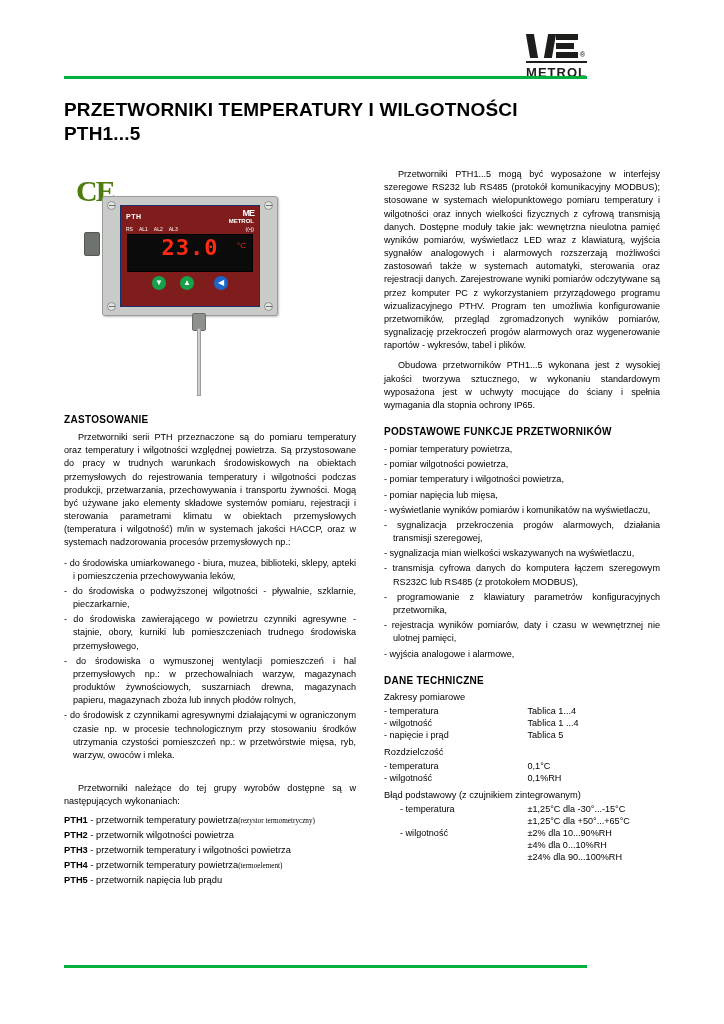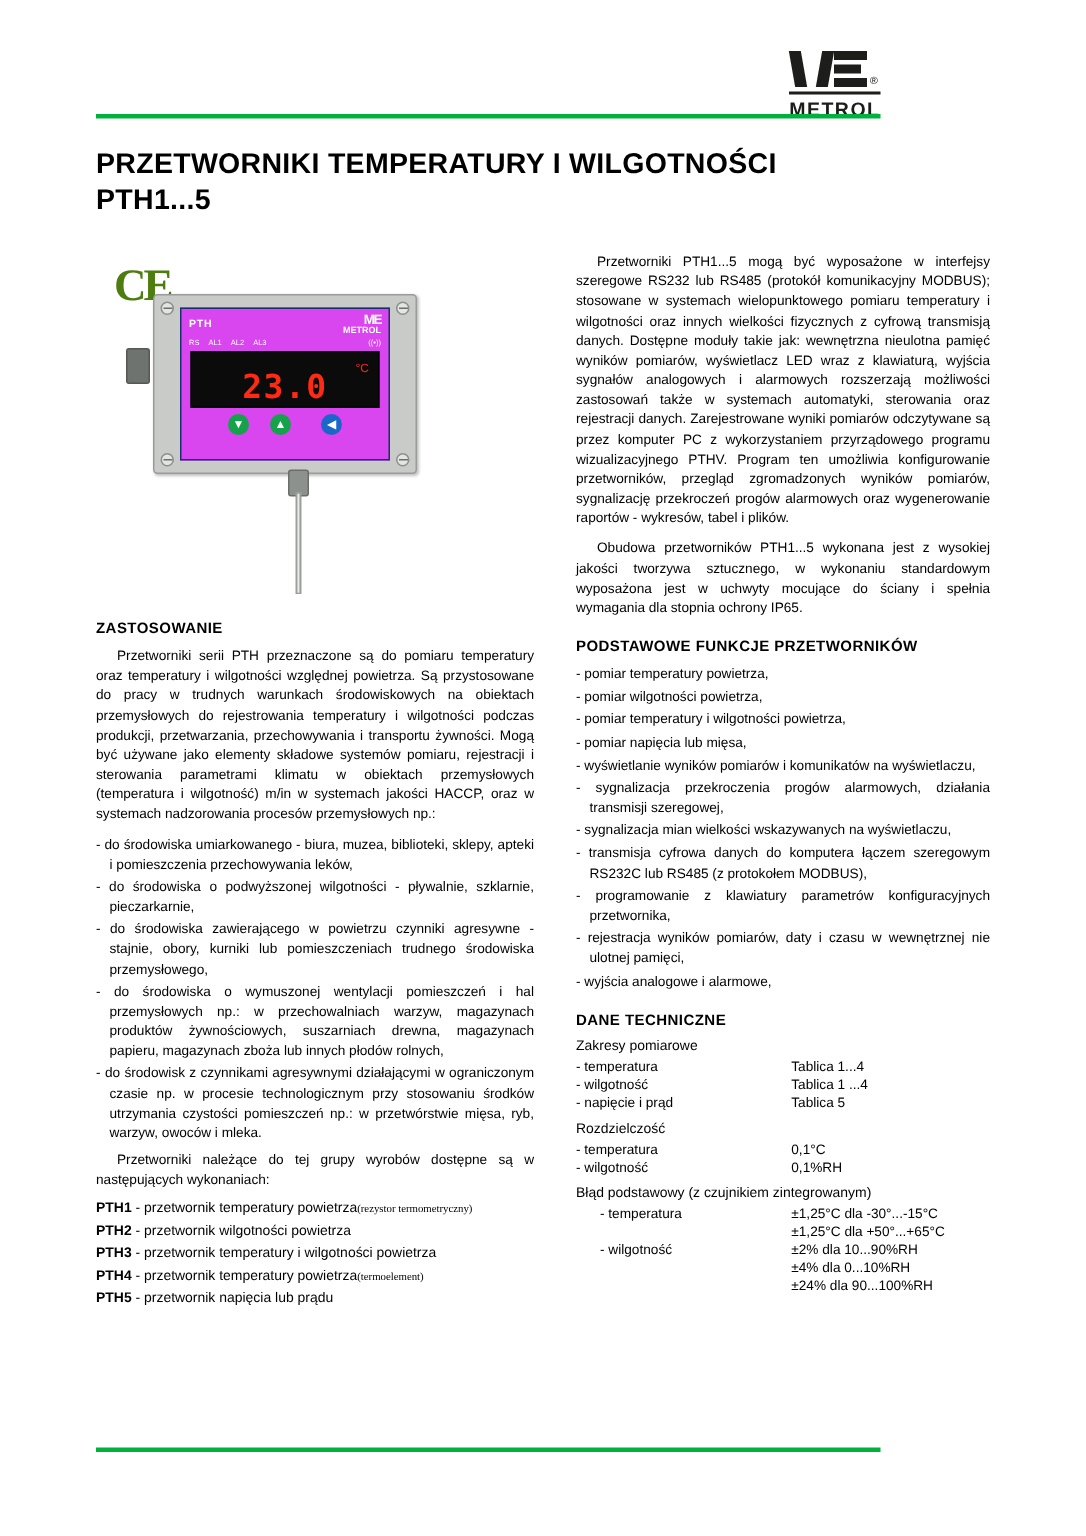--- a/index.html
+++ b/index.html
@@ -64,32 +64,32 @@
     background:#c9cbc8; border:1px solid #9a9c99; border-radius:3px;
     box-shadow: 1px 1px 2px rgba(0,0,0,.25);
   }
   .screw { position:absolute; width:9px; height:9px; border-radius:50%;
     background:#e3e5e2; border:1px solid #8d8f8c; }
   .screw:after{ content:""; position:absolute; left:1px; top:3px; width:6px; height:1px; background:#6d6f6c; }
   .screw.tl{ left:4px; top:4px; } .screw.tr{ right:4px; top:4px; }
   .screw.bl{ left:4px; bottom:4px; } .screw.br{ right:4px; bottom:4px; }
   .panel {
     position:absolute; left:17px; top:8px; right:17px; bottom:8px;
-    background:#d946ef; border:1px solid #16306e;
+    background:#7f1d1d; border:1px solid #16306e;
   }
   .panel-top { display:flex; justify-content:space-between; align-items:center; padding:3px 5px 0 5px;}
   .panel-pth { color:#fff; font-size:7px; font-weight:bold; letter-spacing:.5px;}
   .panel-logo { color:#fff; font-size:6px; font-weight:bold; text-align:right; line-height:1;}
   .panel-logo .mm { font-size:9px; letter-spacing:-1px; }
   .led-row { display:flex; gap:6px; padding:2px 5px 1px 5px; align-items:center;}
   .led-row span { color:#fff; font-size:5px; }
   .led-wifi { margin-left:auto; color:#fff; font-size:6px; }
   .lcd {
     margin:1px 6px; height:38px; background:#0b0b0b; border:1px solid #000;
-    display:flex; align-items:flex-end; justify-content:center; position:relative;
+    display:flex; align-items:flex-start; justify-content:center; position:relative;
   }
   .lcd .val { color:#ff2a14; font-size:22px; font-weight:bold; font-family:"DejaVu Sans Mono", monospace; letter-spacing:1px; }
   .lcd .unit { color:#ff2a14; font-size:8px; position:absolute; right:6px; top:6px; }
   .btn-row { display:flex; gap:14px; justify-content:center; align-items:center; margin-top:4px; }
   .kbtn { width:14px; height:14px; border-radius:50%; background:#15a24a; color:#fff;
           font-size:8px; line-height:14px; text-align:center; }
   .kbtn.blue { background:#1b67c9; margin-left:6px; }
   .gland {
     position:absolute; left:20px; top:64px; width:16px; height:24px;
     background:#6f7370; border:1px solid #555855; border-radius:2px;
@@ -193,21 +193,21 @@
     <p class="body indent">Przetworniki serii PTH przeznaczone są do pomiaru temperatury oraz temperatury i wilgotności względnej powietrza. Są przystosowane do pracy w trudnych warunkach środowiskowych na obiektach przemysłowych do rejestrowania temperatury i wilgotności podczas produkcji, przetwarzania, przechowywania i transportu żywności. Mogą być używane jako elementy składowe systemów pomiaru, rejestracji i sterowania parametrami klimatu w obiektach przemysłowych (temperatura i wilgotność) m/in w systemach jakości HACCP, oraz w systemach nadzorowania procesów przemysłowych np.:</p>
 
     <ul class="dash">
       <li>- do środowiska umiarkowanego - biura, muzea, biblioteki, sklepy, apteki i pomieszczenia przechowywania leków,</li>
       <li>- do środowiska o podwyższonej wilgotności - pływalnie, szklarnie, pieczarkarnie,</li>
       <li>- do środowiska zawierającego w powietrzu czynniki agresywne - stajnie, obory, kurniki lub pomieszczeniach trudnego środowiska przemysłowego,</li>
       <li>- do środowiska o wymuszonej wentylacji pomieszczeń i hal przemysłowych np.: w przechowalniach warzyw, magazynach produktów żywnościowych, suszarniach drewna, magazynach papieru, magazynach zboża lub innych płodów rolnych,</li>
       <li>- do środowisk z czynnikami agresywnymi działającymi w ograniczonym czasie np. w procesie technologicznym przy stosowaniu środków utrzymania czystości pomieszczeń np.: w przetwórstwie mięsa, ryb, warzyw, owoców i mleka.</li>
     </ul>
 
-    <p class="body indent" style="margin-top:5px;">Przetworniki należące do tej grupy wyrobów dostępne są w następujących wykonaniach:</p>
+    <p class="body indent" style="margin-top:20px;">Przetworniki należące do tej grupy wyrobów dostępne są w następujących wykonaniach:</p>
 
     <div class="model-list">
       <div>
         <b>PTH1</b><span> - przetwornik temperatury powietrza</span><span class="small">(rezystor termometryczny)</span>
       </div>
       <div>
         <b>PTH2</b><span> - przetwornik wilgotności powietrza</span><span class="small"></span>
       </div>
       <div>
         <b>PTH3</b><span> - przetwornik temperatury i wilgotności powietrza</span><span class="small"></span>

